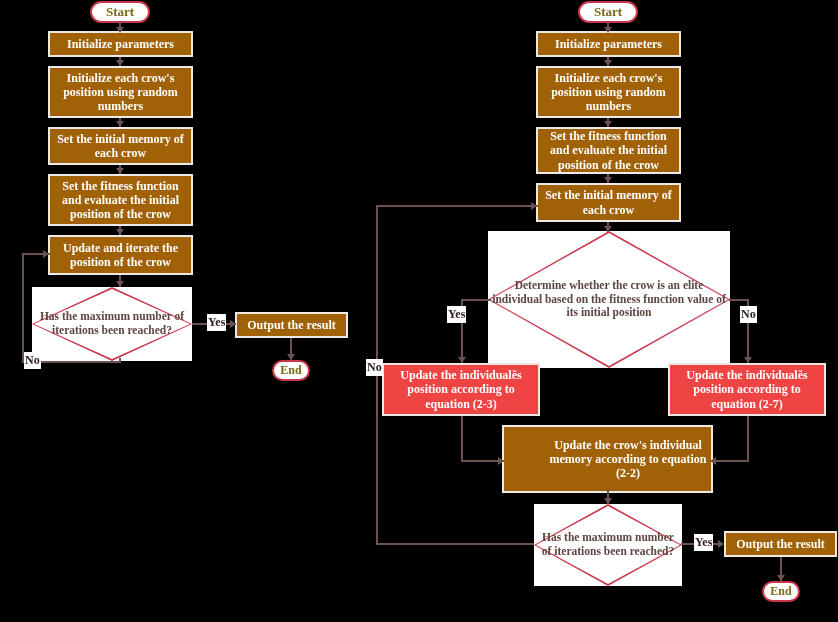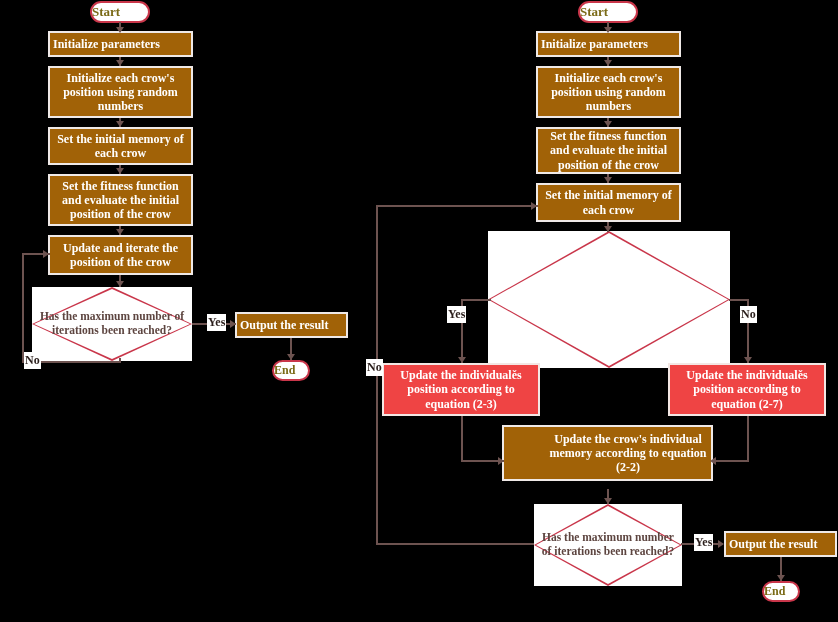--- a/index.html
+++ b/index.html
@@ -17,21 +17,21 @@
     background: #000000;
     overflow: hidden;
   }
 
   
   .node {
     position: absolute;
     box-sizing: border-box;
     display: flex;
     align-items: center;
-    justify-content: flex-start;
+    justify-content: center;
     text-align: center;
     line-height: 1.18;
     -webkit-font-smoothing: none;
   }
 
   
   .proc {
     background: #a16207;
     border: 2px solid #efe9e7;
     color: #ffffff;
@@ -255,20 +255,21 @@
     <span>Set the fitness function and evaluate the initial position of the crow</span>
   </div>
 
   <div class="node proc" style="left:536px; top:183px; width:145px; height:39px; font-size:12px;">
     <span>Set the initial memory of each crow</span>
   </div>
 
   <div class="node diamond" style="left:488px; top:231px; width:242px; height:137px; font-size:11.5px;">
     <span class="dshape"></span>
     <span class="dinner"></span>
+    <span class="dtext">Determine whether the crow is an elite individual based on the fitness function value of its initial position</span>
   </div>
 
   <div class="elabel" style="left:447px; top:306px; font-size:12px;">
     <span>Yes</span>
   </div>
 
   <div class="elabel" style="left:740px; top:306px; font-size:12px;">
     <span>No</span>
   </div>
 
@@ -277,21 +278,21 @@
   </div>
 
   <div class="node proc rose" style="left:382px; top:363px; width:158px; height:53px; font-size:12px;">
     <span>Update the individualěs position according to equation (2-3)</span>
   </div>
 
   <div class="node proc rose" style="left:668px; top:363px; width:158px; height:53px; font-size:12px;">
     <span>Update the individualěs position according to equation (2-7)</span>
   </div>
 
-  <div class="node proc" style="left:502px; top:425px; width:211px; height:56px; font-size:12px;padding-left:44px;">
+  <div class="node proc" style="left:502px; top:425px; width:211px; height:68px; font-size:12px;padding-left:44px;">
     <span>Update the crow's individual memory according to equation (2-2)</span>
   </div>
 
   <div class="node diamond" style="left:534px; top:504px; width:148px; height:82px; font-size:11.5px;">
     <span class="dshape"></span>
     <span class="dinner"></span>
     <span class="dtext">Has the maximum number of iterations been reached?</span>
   </div>
 
   <div class="elabel" style="left:694px; top:534px; font-size:12px;">

